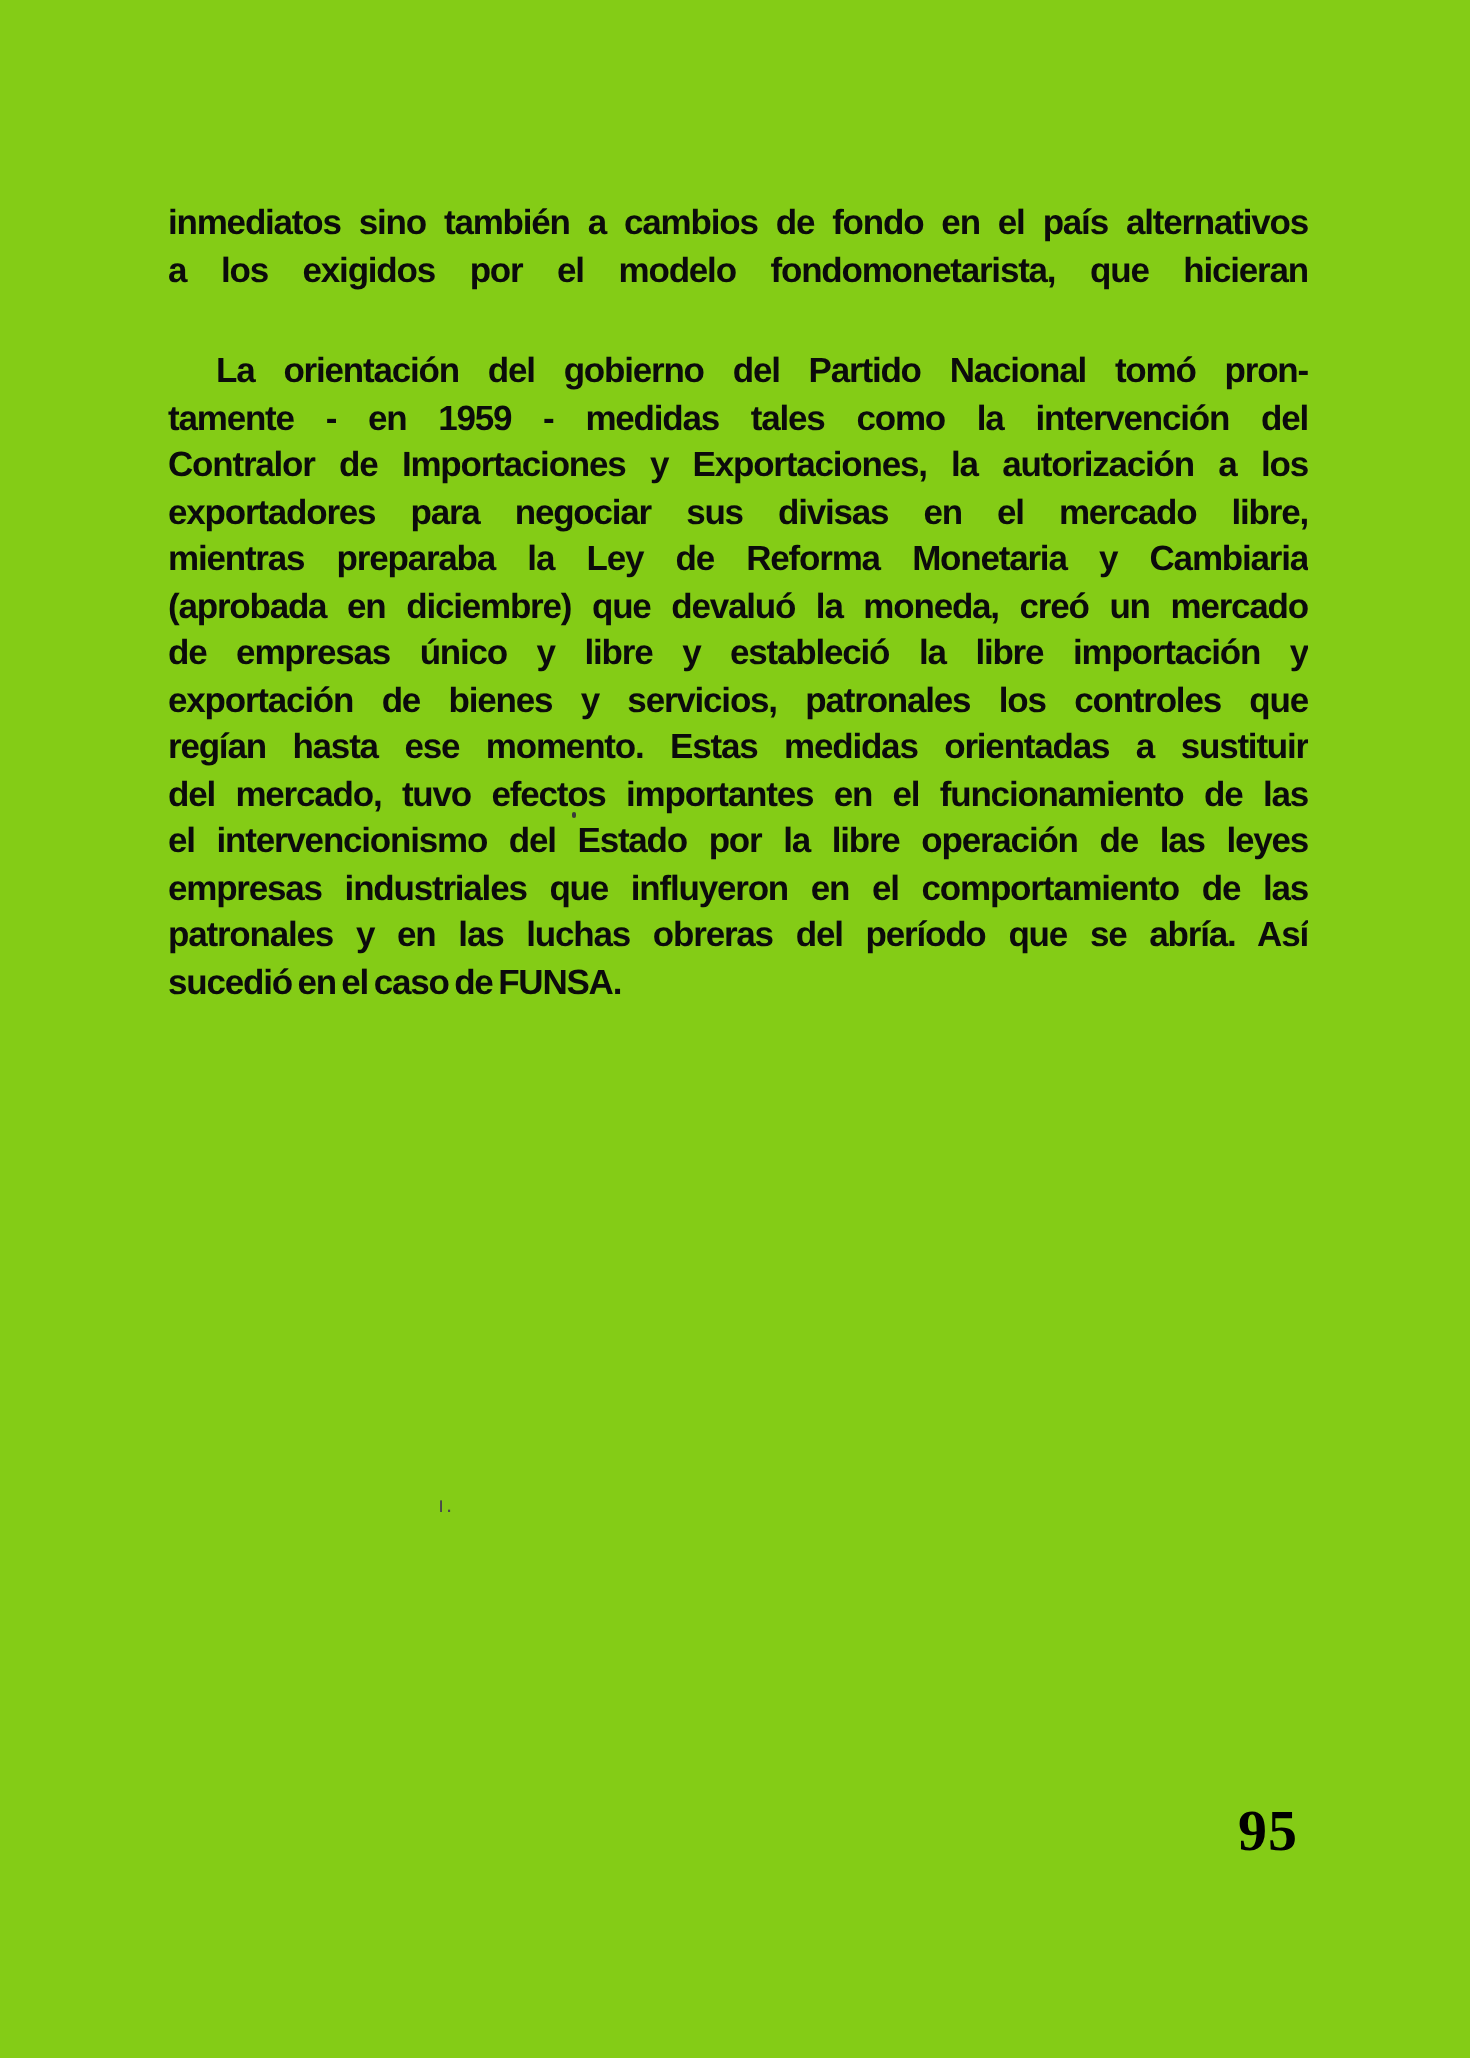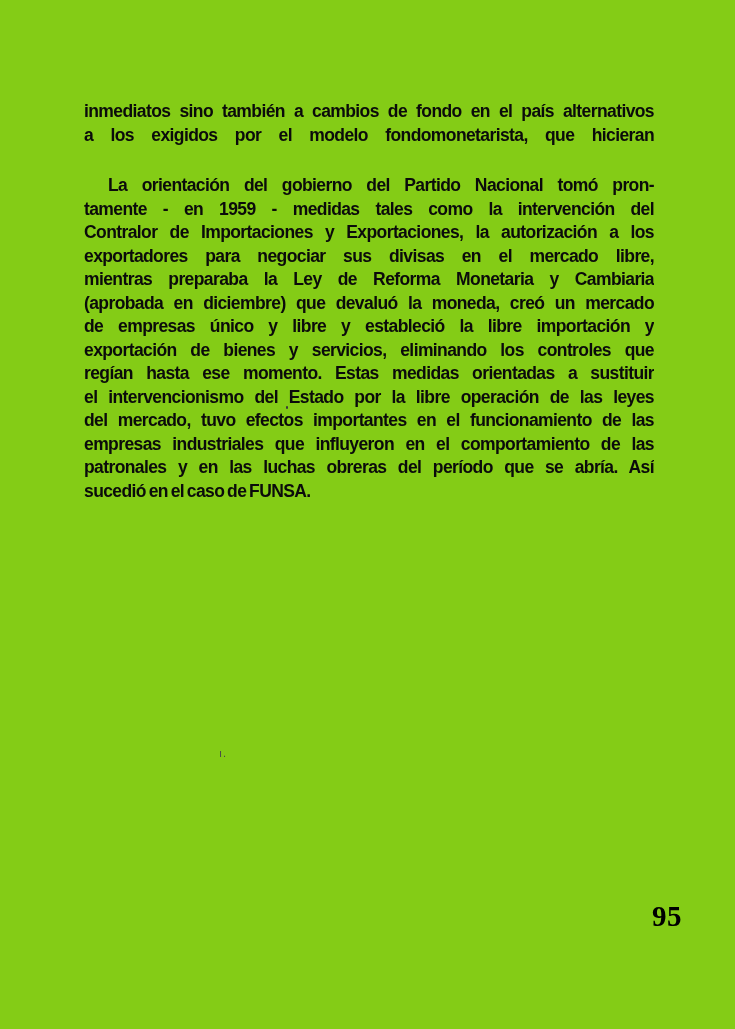--- a/index.html
+++ b/index.html
@@ -55,21 +55,21 @@
     position: absolute;
     left: 286px;
     top: 406px;
     width: 2px;
     height: 3px;
     background: #3a3a3a;
     border-radius: 1px;
   }
   .page-number {
     position: absolute;
-    left: 652px;
+    left: 619px;
     top: 900px;
     font-family: "Liberation Serif", serif;
     font-weight: 700;
     font-size: 29px;
     letter-spacing: 0.5px;
     color: #000000;
   }
 </style>
 </head>
 <body>
@@ -81,24 +81,24 @@
         <div class="line">a los exigidos por el modelo fondomonetarista, que hicieran</div>
       </div>
       <div class="para">
         <div class="line indent">La orientación del gobierno del Partido Nacional tomó pron-</div>
         <div class="line">tamente - en 1959 - medidas tales como la intervención del</div>
         <div class="line">Contralor de Importaciones y Exportaciones, la autorización a los</div>
         <div class="line">exportadores para negociar sus divisas en el mercado libre,</div>
         <div class="line">mientras preparaba la Ley de Reforma Monetaria y Cambiaria</div>
         <div class="line">(aprobada en diciembre) que devaluó la moneda, creó un mercado</div>
         <div class="line">de empresas único y libre y estableció la libre importación y</div>
-        <div class="line">exportación de bienes y servicios, eliminando los controles que</div>
+        <div class="line">exportación de bienes y servicios, patronales los controles que</div>
         <div class="line">regían hasta ese momento. Estas medidas orientadas a sustituir</div>
+        <div class="line">del mercado, tuvo efectos importantes en el funcionamiento de las</div>
         <div class="line">el intervencionismo del Estado por la libre operación de las leyes</div>
-        <div class="line">del mercado, tuvo efectos importantes en el funcionamiento de las</div>
         <div class="line">empresas industriales que influyeron en el comportamiento de las</div>
         <div class="line">patronales y en las luchas obreras del período que se abría. Así</div>
         <div class="line last">sucedió en el caso de FUNSA.</div>
       </div>
     </div>
   <div class="speck">ı.</div>
   <div class="dot-artifact"></div>
   <div class="page-number">95</div>
 </div>
 

